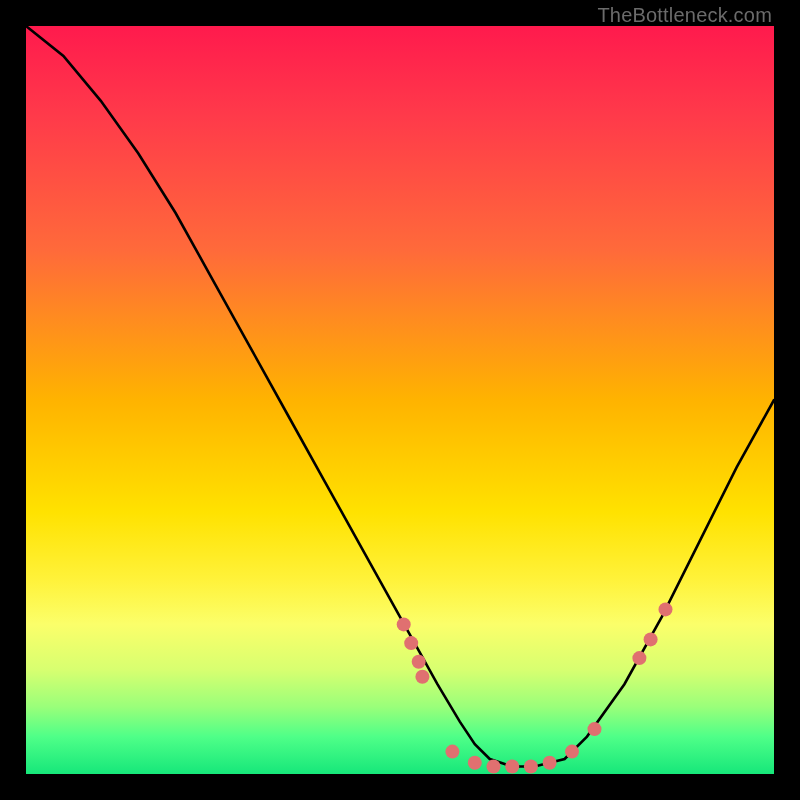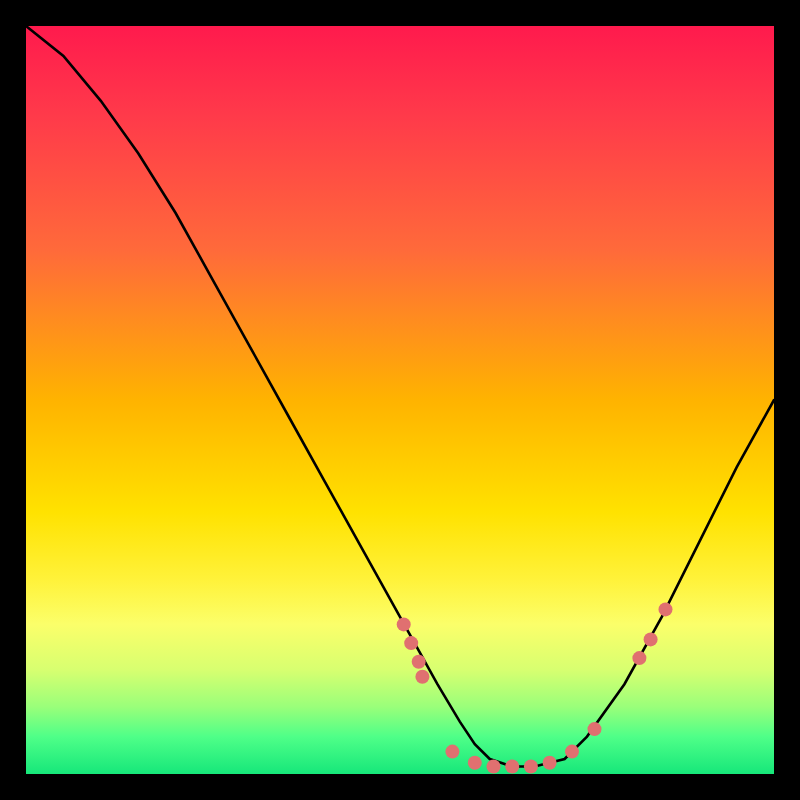--- a/index.html
+++ b/index.html
@@ -79,13 +79,14 @@
           <circle cx="504.9" cy="740.5" r="7" fill="#e07070"></circle>
           <circle cx="523.6" cy="736.8" r="7" fill="#e07070"></circle>
           <circle cx="546.0" cy="725.6" r="7" fill="#e07070"></circle>
           <circle cx="568.5" cy="703.1" r="7" fill="#e07070"></circle>
           <circle cx="613.4" cy="632.1" r="7" fill="#e07070"></circle>
           <circle cx="624.6" cy="613.4" r="7" fill="#e07070"></circle>
           <circle cx="639.5" cy="583.4" r="7" fill="#e07070"></circle>
         </g>
     </svg>
   </div>
+  <div class="watermark">TheBottleneck.com</div>
 </div>
 
 </body></html>

